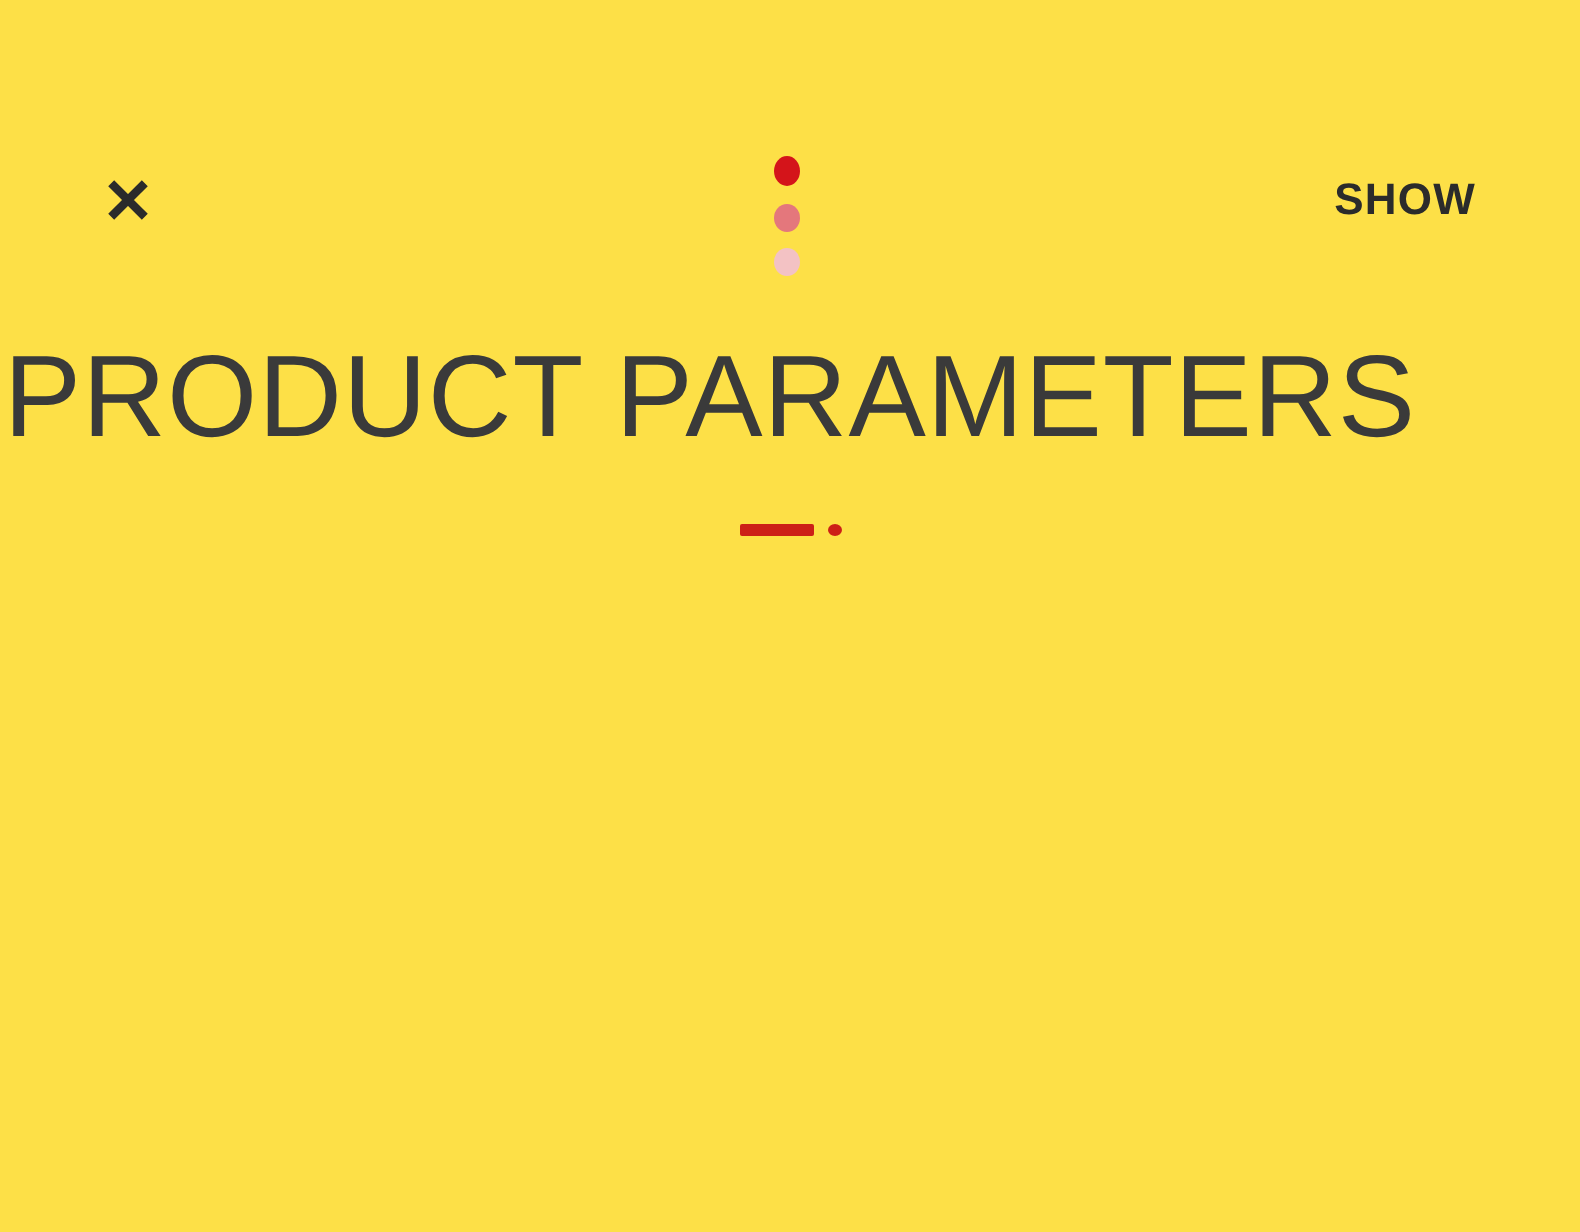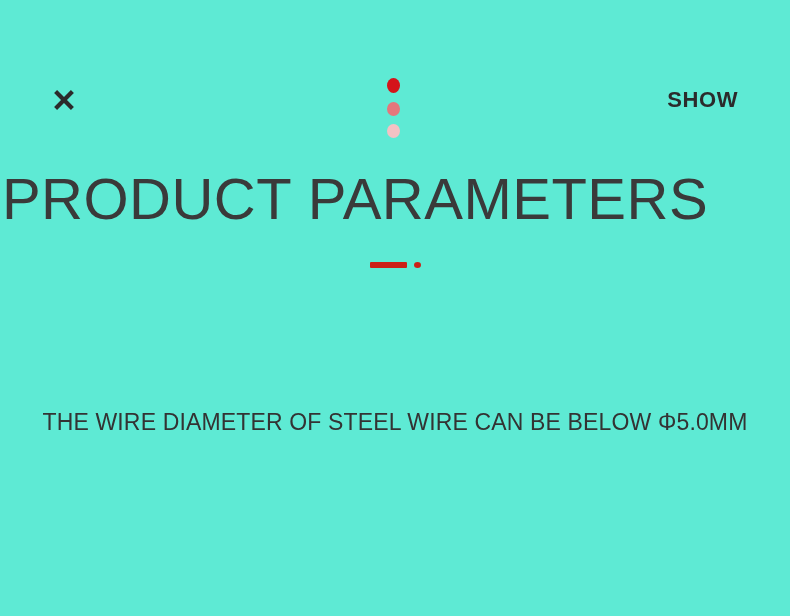--- a/index.html
+++ b/index.html
@@ -5,21 +5,21 @@
   * { margin:0; padding:0; box-sizing:border-box; }
   html, body {
     width:790px; height:616px;
     background:#ffffff;
     font-family:"Liberation Sans", sans-serif;
     overflow:hidden;
   }
   #page {
     position:relative;
     width:790px; height:616px;
-    background:#5eead4;
+    background:#fde047;
   }
 
   
   #header {
     position:absolute;
     left:0; top:0;
     width:790px; height:160px;
   }
 
   
@@ -129,15 +129,14 @@
 
   </div>
 
   <h1 id="title">PRODUCT PARAMETERS</h1>
 
   <div id="divider">
     <span id="divider-line" style="background:#cc2017;"></span>
     <span id="divider-dot" style="background:#cc2017;"></span>
   </div>
 
-  <p id="body-text">THE WIRE DIAMETER OF STEEL WIRE CAN BE BELOW Φ5.0MM</p>
 
 </div>
 
 </body></html>

